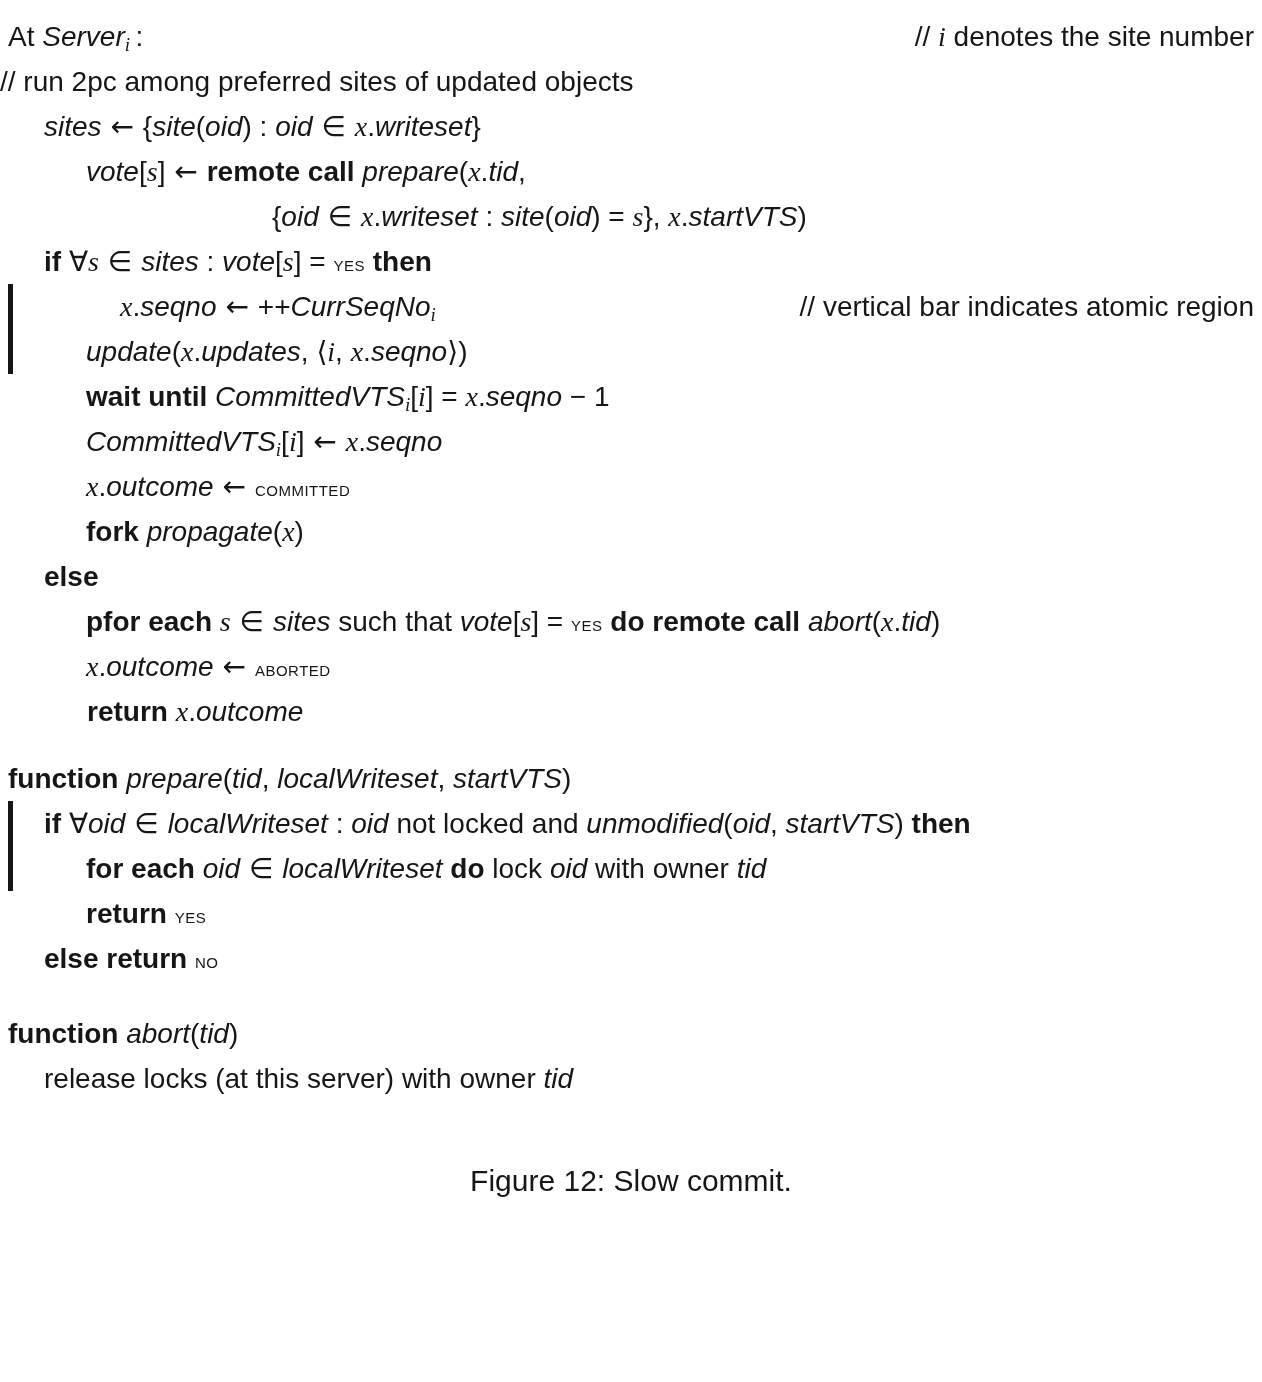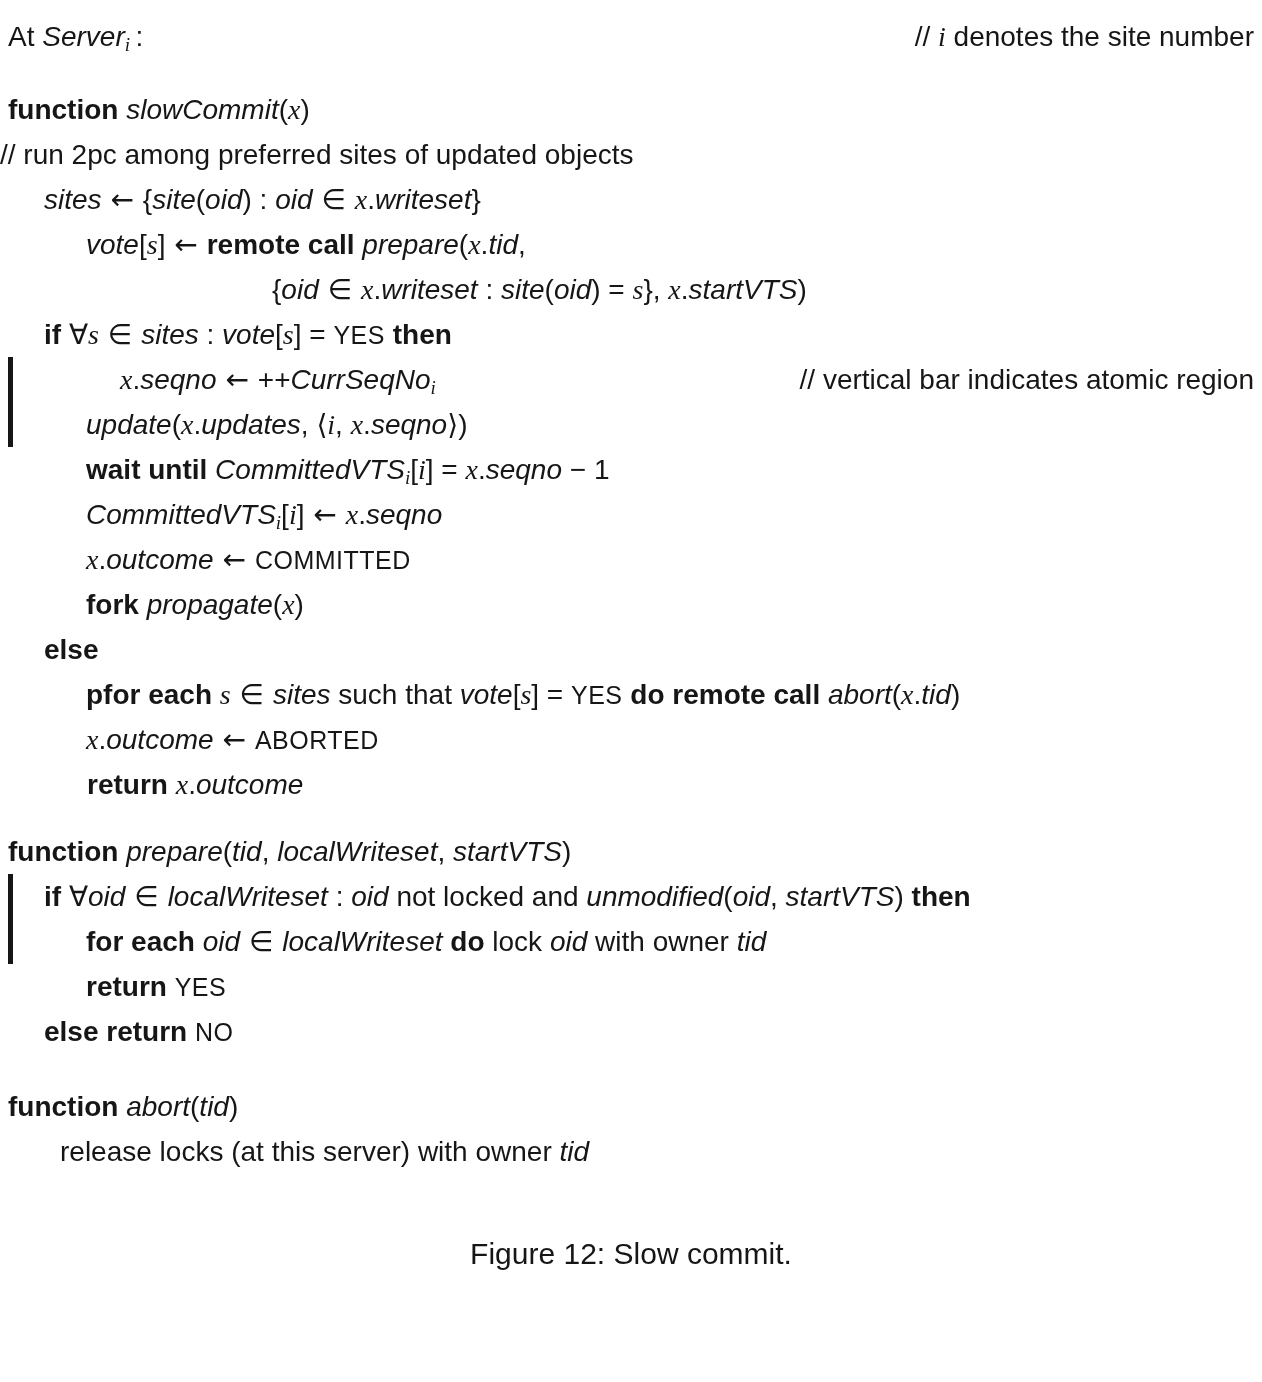--- a/index.html
+++ b/index.html
@@ -13,33 +13,32 @@
   .line .right{position:absolute;right:8px;top:0;}
   .line.bar::before{
     content:"";position:absolute;left:8px;top:0;bottom:0;width:5px;background:#161616;
   }
   
   .s-p{}                                   
   .s-k{font-weight:bold;}                  
   .s-i{font-style:italic;}                 
   .s-m{font-family:"Liberation Serif",serif;font-style:italic;} 
   .s-y{font-family:"DejaVu Sans",sans-serif;}                   
-  .s-c{font-size:25px;letter-spacing:0.5px;text-align:center;}                    
+  .s-c{font-size:15px;letter-spacing:0.5px;text-align:center;}                    
   .s-b{font-family:"Liberation Serif",serif;font-style:italic;
        font-size:19px;vertical-align:-5px;}                     
   .caption{
     text-align:center;font-size:30px;line-height:48px;margin-top:56px;
   }
 </style>
 </head>
 <body>
 
 <div class="code">
     <div class="line" style="padding-left: 8px;"><span class="s-p">At </span><span class="s-i">Server</span><span class="s-b">i</span><span class="s-p"> :</span><span class="right"><span class="s-p">// </span><span class="s-m">i</span><span class="s-p"> denotes the site number</span></span></div>
-    <div class="line" style="padding-left: 8px; margin-top: 28px;"><span class="s-k">function </span><span class="s-i">slowCommit</span><span class="s-p">(</span><span class="s-m">x</span><span class="s-p">)</span></div>
     <div class="line" style=""><span class="s-p">// run 2pc among preferred sites of updated objects</span></div>
     <div class="line" style="padding-left: 44px;"><span class="s-i">sites</span><span class="s-y"> ← </span><span class="s-p">{</span><span class="s-i">site</span><span class="s-p">(</span><span class="s-i">oid</span><span class="s-p">) : </span><span class="s-i">oid</span><span class="s-y"> ∈ </span><span class="s-m">x</span><span class="s-p">.</span><span class="s-i">writeset</span><span class="s-p">}</span></div>
     <div class="line" style="padding-left: 86px;"><span class="s-i">vote</span><span class="s-p">[</span><span class="s-m">s</span><span class="s-p">]</span><span class="s-y"> ← </span><span class="s-k">remote call </span><span class="s-i">prepare</span><span class="s-p">(</span><span class="s-m">x</span><span class="s-p">.</span><span class="s-i">tid</span><span class="s-p">,</span></div>
     <div class="line" style="padding-left: 272px;"><span class="s-p">{</span><span class="s-i">oid</span><span class="s-y"> ∈ </span><span class="s-m">x</span><span class="s-p">.</span><span class="s-i">writeset</span><span class="s-p"> : </span><span class="s-i">site</span><span class="s-p">(</span><span class="s-i">oid</span><span class="s-p">) = </span><span class="s-m">s</span><span class="s-p">}, </span><span class="s-m">x</span><span class="s-p">.</span><span class="s-i">startVTS</span><span class="s-p">)</span></div>
     <div class="line" style="padding-left: 44px;"><span class="s-k">if </span><span class="s-y">∀</span><span class="s-m">s</span><span class="s-y"> ∈ </span><span class="s-i">sites</span><span class="s-p"> : </span><span class="s-i">vote</span><span class="s-p">[</span><span class="s-m">s</span><span class="s-p">] = </span><span class="s-c">YES</span><span class="s-k"> then</span></div>
     <div class="line bar" style="padding-left: 120px;"><span class="s-m">x</span><span class="s-p">.</span><span class="s-i">seqno</span><span class="s-y"> ← </span><span class="s-p">++</span><span class="s-i">CurrSeqNo</span><span class="s-b">i</span><span class="right"><span class="s-p">// vertical bar indicates atomic region</span></span></div>
     <div class="line bar" style="padding-left: 86px;"><span class="s-i">update</span><span class="s-p">(</span><span class="s-m">x</span><span class="s-p">.</span><span class="s-i">updates</span><span class="s-p">, </span><span class="s-y">⟨</span><span class="s-m">i</span><span class="s-p">, </span><span class="s-m">x</span><span class="s-p">.</span><span class="s-i">seqno</span><span class="s-y">⟩</span><span class="s-p">)</span></div>
     <div class="line" style="padding-left: 86px;"><span class="s-k">wait until </span><span class="s-i">CommittedVTS</span><span class="s-b">i</span><span class="s-p">[</span><span class="s-m">i</span><span class="s-p">] = </span><span class="s-m">x</span><span class="s-p">.</span><span class="s-i">seqno</span><span class="s-p"> − 1</span></div>
     <div class="line" style="padding-left: 86px;"><span class="s-i">CommittedVTS</span><span class="s-b">i</span><span class="s-p">[</span><span class="s-m">i</span><span class="s-p">]</span><span class="s-y"> ← </span><span class="s-m">x</span><span class="s-p">.</span><span class="s-i">seqno</span></div>
     <div class="line" style="padding-left: 86px;"><span class="s-m">x</span><span class="s-p">.</span><span class="s-i">outcome</span><span class="s-y"> ← </span><span class="s-c">COMMITTED</span></div>
@@ -47,16 +46,16 @@
     <div class="line" style="padding-left: 44px;"><span class="s-k">else</span></div>
     <div class="line" style="padding-left: 86px;"><span class="s-k">pfor each </span><span class="s-m">s</span><span class="s-y"> ∈ </span><span class="s-i">sites</span><span class="s-p"> such that </span><span class="s-i">vote</span><span class="s-p">[</span><span class="s-m">s</span><span class="s-p">] = </span><span class="s-c">YES</span><span class="s-k"> do remote call </span><span class="s-i">abort</span><span class="s-p">(</span><span class="s-m">x</span><span class="s-p">.</span><span class="s-i">tid</span><span class="s-p">)</span></div>
     <div class="line" style="padding-left: 86px;"><span class="s-m">x</span><span class="s-p">.</span><span class="s-i">outcome</span><span class="s-y"> ← </span><span class="s-c">ABORTED</span></div>
     <div class="line" style="padding-left: 44px; margin-left: 43px;"><span class="s-k">return </span><span class="s-m">x</span><span class="s-p">.</span><span class="s-i">outcome</span></div>
     <div class="line" style="padding-left: 8px; margin-top: 22px;"><span class="s-k">function </span><span class="s-i">prepare</span><span class="s-p">(</span><span class="s-i">tid</span><span class="s-p">, </span><span class="s-i">localWriteset</span><span class="s-p">, </span><span class="s-i">startVTS</span><span class="s-p">)</span></div>
     <div class="line bar" style="padding-left: 44px;"><span class="s-k">if </span><span class="s-y">∀</span><span class="s-i">oid</span><span class="s-y"> ∈ </span><span class="s-i">localWriteset</span><span class="s-p"> : </span><span class="s-i">oid</span><span class="s-p"> not locked and </span><span class="s-i">unmodified</span><span class="s-p">(</span><span class="s-i">oid</span><span class="s-p">, </span><span class="s-i">startVTS</span><span class="s-p">) </span><span class="s-k">then</span></div>
     <div class="line bar" style="padding-left: 86px;"><span class="s-k">for each </span><span class="s-i">oid</span><span class="s-y"> ∈ </span><span class="s-i">localWriteset</span><span class="s-k"> do</span><span class="s-p"> lock </span><span class="s-i">oid</span><span class="s-p"> with owner </span><span class="s-i">tid</span></div>
     <div class="line" style="padding-left: 86px;"><span class="s-k">return </span><span class="s-c">YES</span></div>
     <div class="line" style="padding-left: 44px;"><span class="s-k">else return </span><span class="s-c">NO</span></div>
     <div class="line" style="padding-left: 8px; margin-top: 30px;"><span class="s-k">function </span><span class="s-i">abort</span><span class="s-p">(</span><span class="s-i">tid</span><span class="s-p">)</span></div>
-    <div class="line" style="padding-left: 44px; margin-left: 16px;"><span class="s-p">release locks (at this server) with owner </span><span class="s-i">tid</span></div>
+    <div class="line" style="padding-left: 44px;"><span class="s-p">release locks (at this server) with owner </span><span class="s-i">tid</span></div>
   </div>
 
 <div class="caption">Figure 12: Slow commit.</div>
 
 </body></html>

